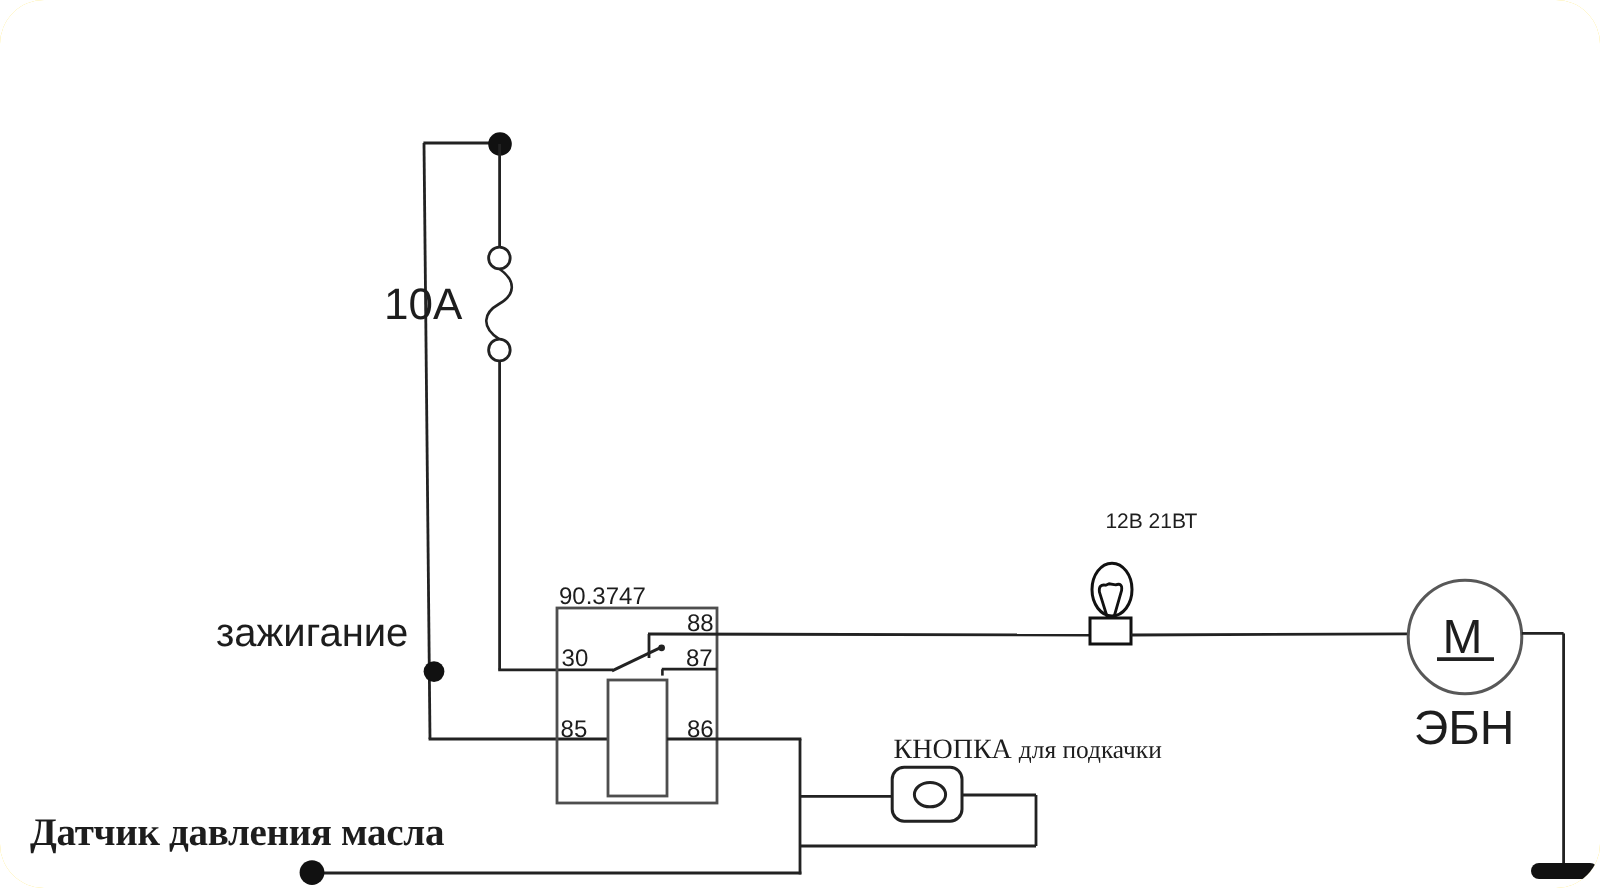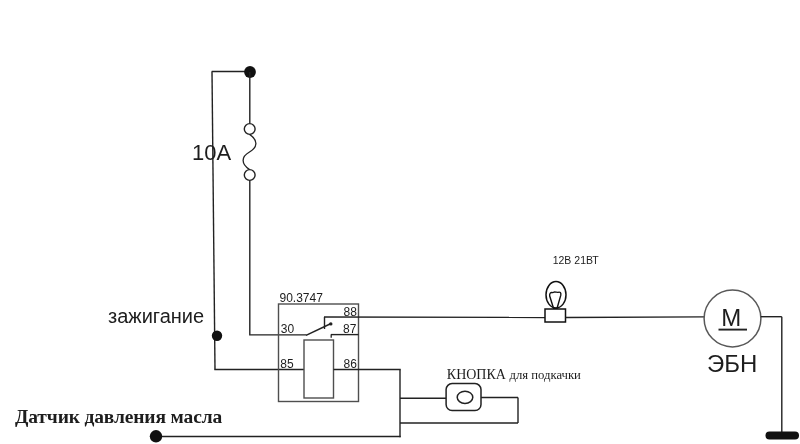--- a/index.html
+++ b/index.html
@@ -1,16 +1,16 @@
 <!DOCTYPE html>
 <html><head>
 <meta charset="utf-8">
 <style>
   html,body{margin:0;padding:0;background:#fff;}
-  .wrap{position:relative;width:800px;height:444px;background:#fde047;overflow:hidden;}
+  .wrap{position:relative;width:800px;height:444px;background:#fde047;overflow:hidden;border-radius:22px;}
   svg text{fill:#1d1d1d;}
   .fs{font-family:"Liberation Sans",sans-serif;}
   .fr{font-family:"Liberation Serif",serif;}
 </style>
 </head>
 <body>
 <div class="wrap">
 <svg width="800" height="444" viewBox="0 0 800 444">
   <rect x="0" y="0" width="800" height="444" fill="#ffffff"></rect>
 

